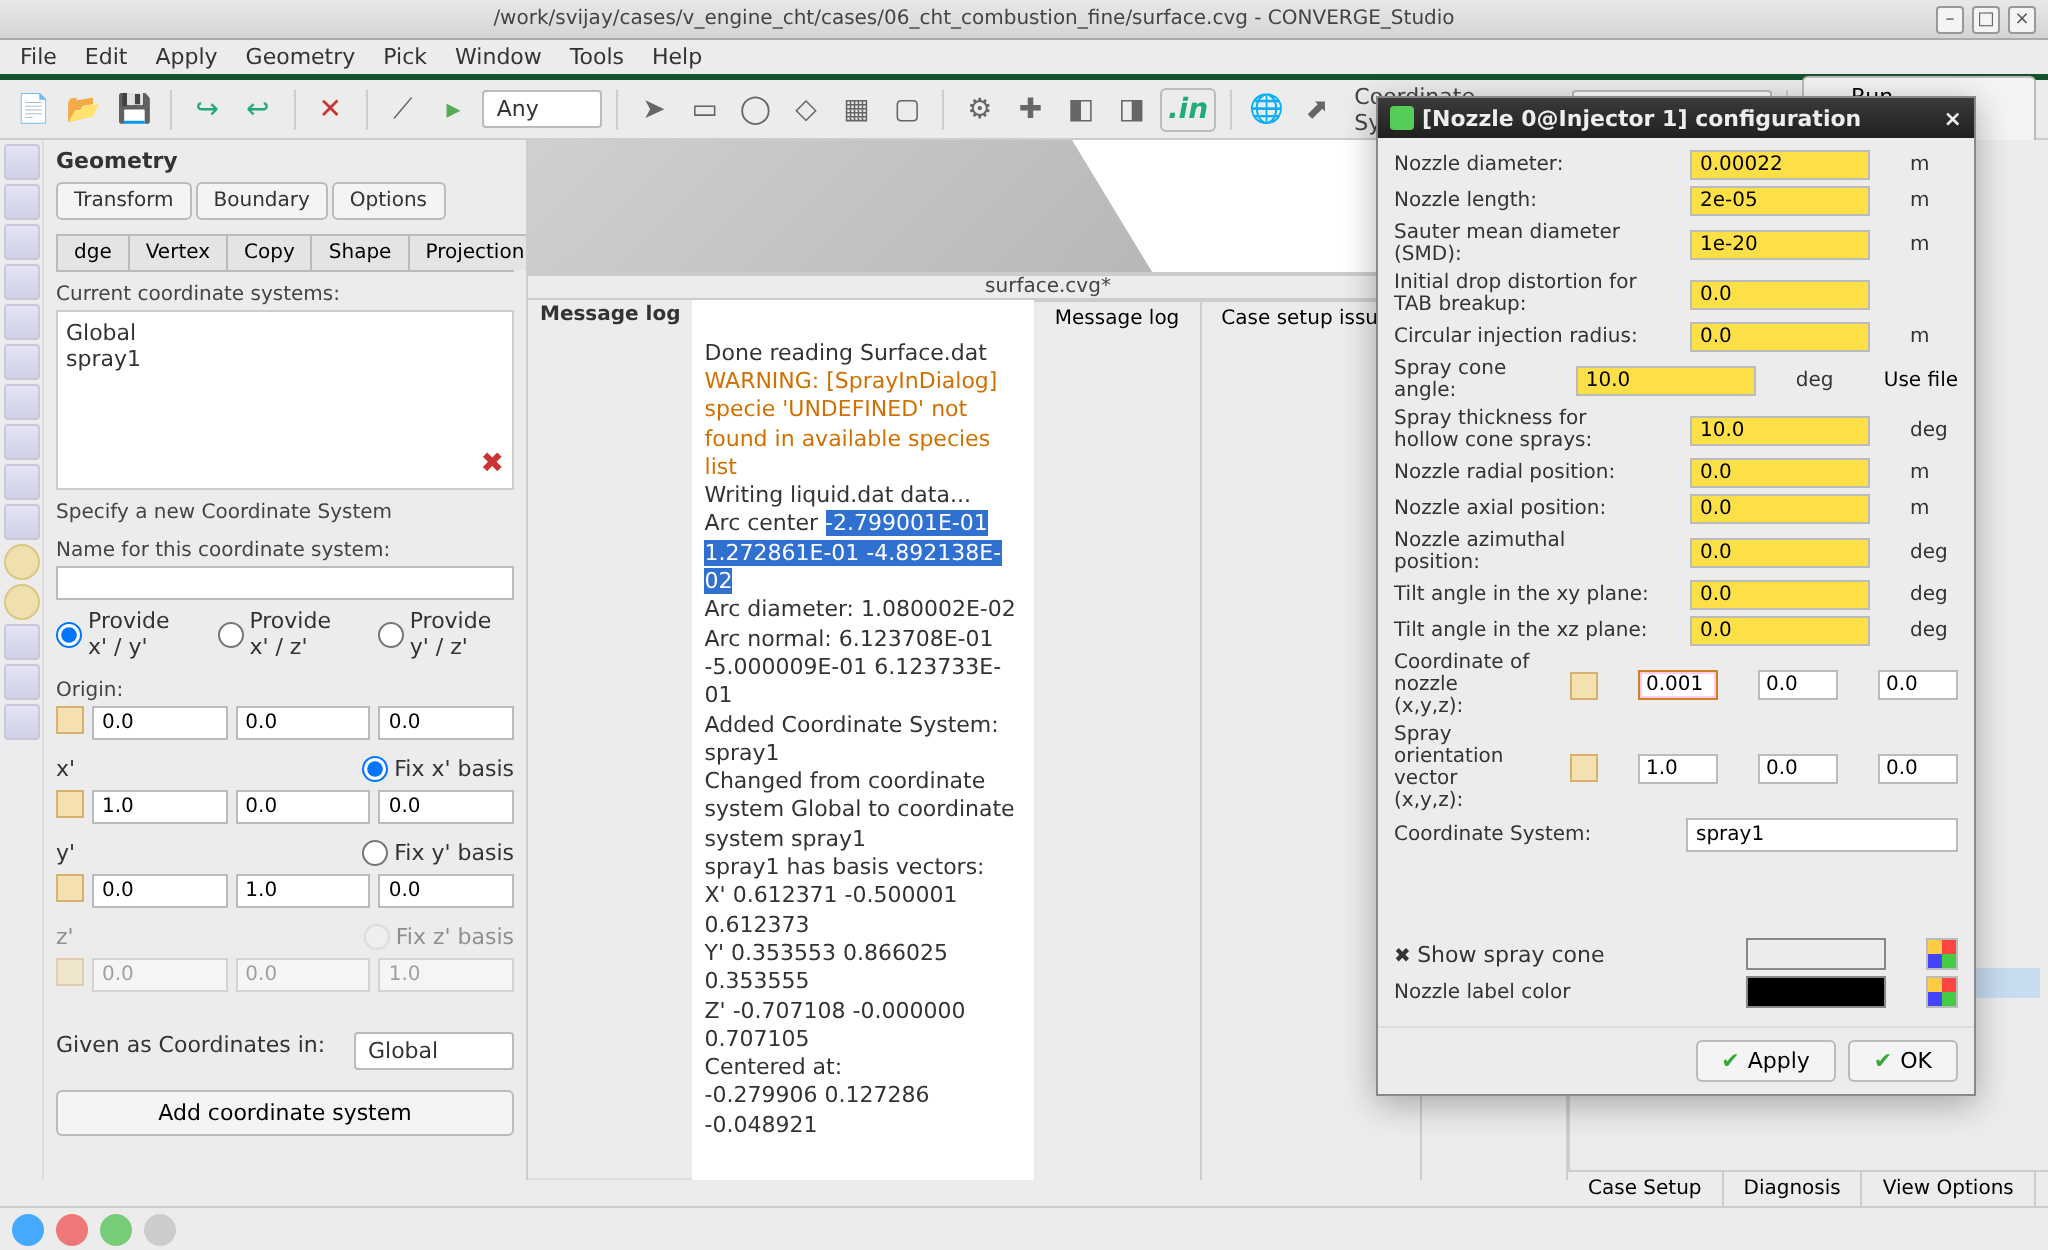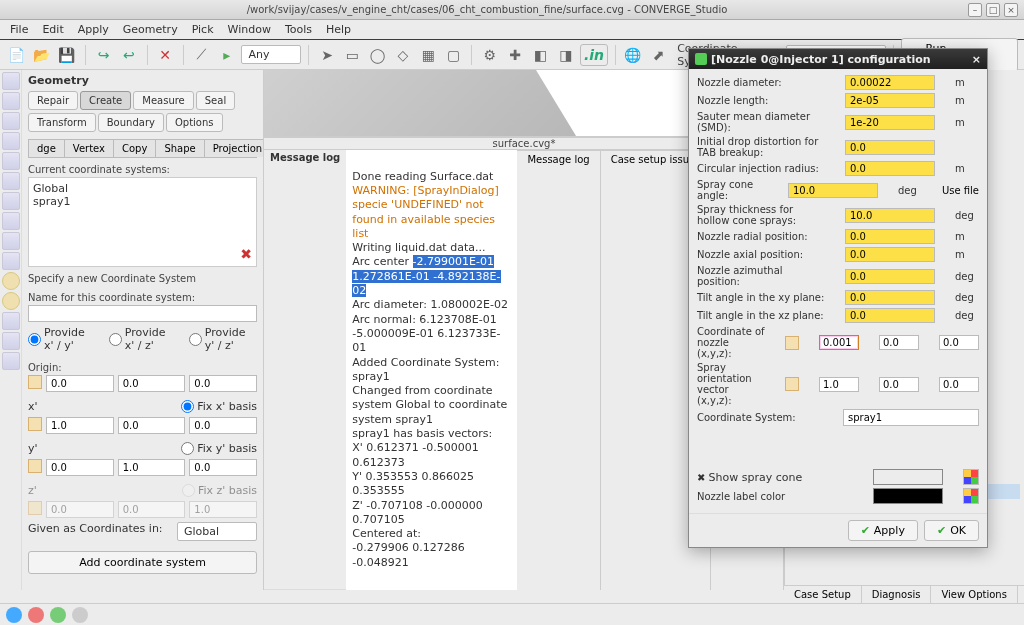--- a/index.html
+++ b/index.html
@@ -3,21 +3,21 @@
 <meta charset="utf-8">
 <style>
 * { box-sizing: border-box; margin: 0; padding: 0; font-family: "DejaVu Sans", Arial, sans-serif; font-size: 11px; }
 body { background: #ececec; width: 1024px; height: 625px; overflow: hidden; position: relative; }
 
 .titlebar { height: 20px; background: linear-gradient(#e8e8e8,#d4d4d4); border-bottom: 1px solid #aaa; display: flex; align-items: center; padding: 0 6px; }
 .titlebar .path { flex: 1; text-align: center; color: #444; font-size: 10px; }
 .titlebar .win { display: flex; gap: 4px; }
 .titlebar .wbtn { width: 14px; height: 14px; border: 1px solid #999; border-radius: 2px; text-align: center; line-height: 12px; font-size: 9px; color: #555; background: #f4f4f4; }
 
-.menubar { height: 20px; display: flex; align-items: center; padding: 0 4px; gap: 2px; background: #ececec; border-bottom: 1px solid #14532d; }
+.menubar { height: 20px; display: flex; align-items: center; padding: 0 4px; gap: 2px; background: #ececec; border-bottom: 3px solid #14532d; }
 .menubar span { padding: 2px 6px; color: #333; }
 
 .toolbar { height: 30px; display: flex; align-items: center; padding: 2px 6px; gap: 4px; border-bottom: 1px solid #ccc; background: #ececec; }
 .tbtn { width: 22px; height: 22px; border: 1px solid transparent; border-radius: 3px; display: flex; align-items: center; justify-content: center; font-size: 14px; color: #666; }
 .tbtn.colored { color: #2a7; }
 .sep { width: 1px; height: 20px; background: #ccc; margin: 0 3px; }
 .tlabel { color: #444; margin-left: 4px; }
 .tselect { border: 1px solid #bbb; background: #fff; padding: 2px 18px 2px 6px; border-radius: 2px; font-size: 11px; color: #333; min-width: 60px; }
 .runbtn { display: flex; align-items: center; gap: 4px; padding: 3px 8px; border: 1px solid #bbb; border-radius: 3px; background: #f4f4f4; }
 .runbtn .dot { width: 12px; height: 12px; border-radius: 50%; background: #3a9a3a; }
@@ -166,26 +166,20 @@
     <div class="ri alt"></div>
     <div class="ri alt"></div>
     <div class="ri"></div>
     <div class="ri"></div>
     <div class="ri"></div>
   </div>
 
   <div class="left-panel">
     <div class="panel-title">Geometry</div>
     <div class="btn-row">
-      <div class="pbtn">Repair</div>
-      <div class="pbtn pressed">Create</div>
-      <div class="pbtn">Measure</div>
-      <div class="pbtn">Seal</div>
-    </div>
-    <div class="btn-row">
       <div class="pbtn">Transform</div>
       <div class="pbtn">Boundary</div>
       <div class="pbtn">Options</div>
     </div>
     <div class="tab-row">
       <div class="ptab">dge</div>
       <div class="ptab">Vertex</div>
       <div class="ptab">Copy</div>
       <div class="ptab">Shape</div>
       <div class="ptab">Projection</div>
@@ -253,21 +247,21 @@
           <input type="radio" disabled="" style="">
           <span>Fix z' basis</span>
         </label>
       </div>
     <div class="vec-row" style="opacity:.5">
         <div class="cube-ic"></div>
       <input class="txt" disabled="" value="0.0" style="">
       <input class="txt" disabled="" value="0.0" style="">
       <input class="txt" disabled="" value="1.0" style="">
     </div>
-    <div class="radio-row" style="margin-top:0">
+    <div class="radio-row" style="margin-top:16px">
       <span>Given as Coordinates in:</span>
       <div class="tselect" style="min-width:80px;margin-left:auto">Global</div>
     </div>
     <div class="wide-btn">Add coordinate system</div>
   </div>
 
   <div class="center">
     <div class="viewport">
       <div class="model-bg">
         <div class="gray-block"></div>

